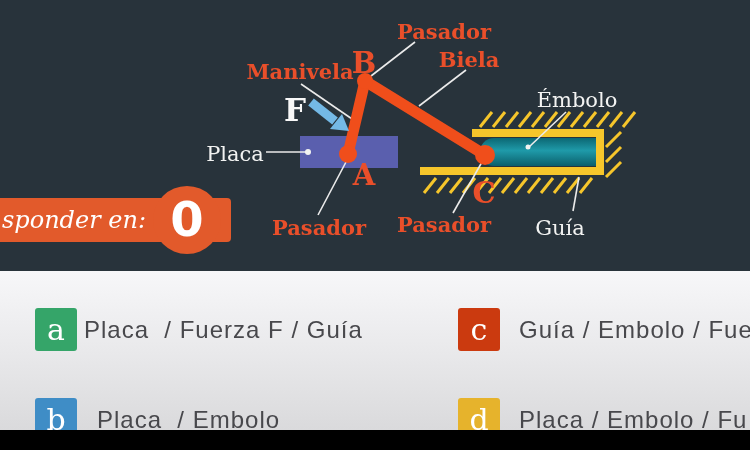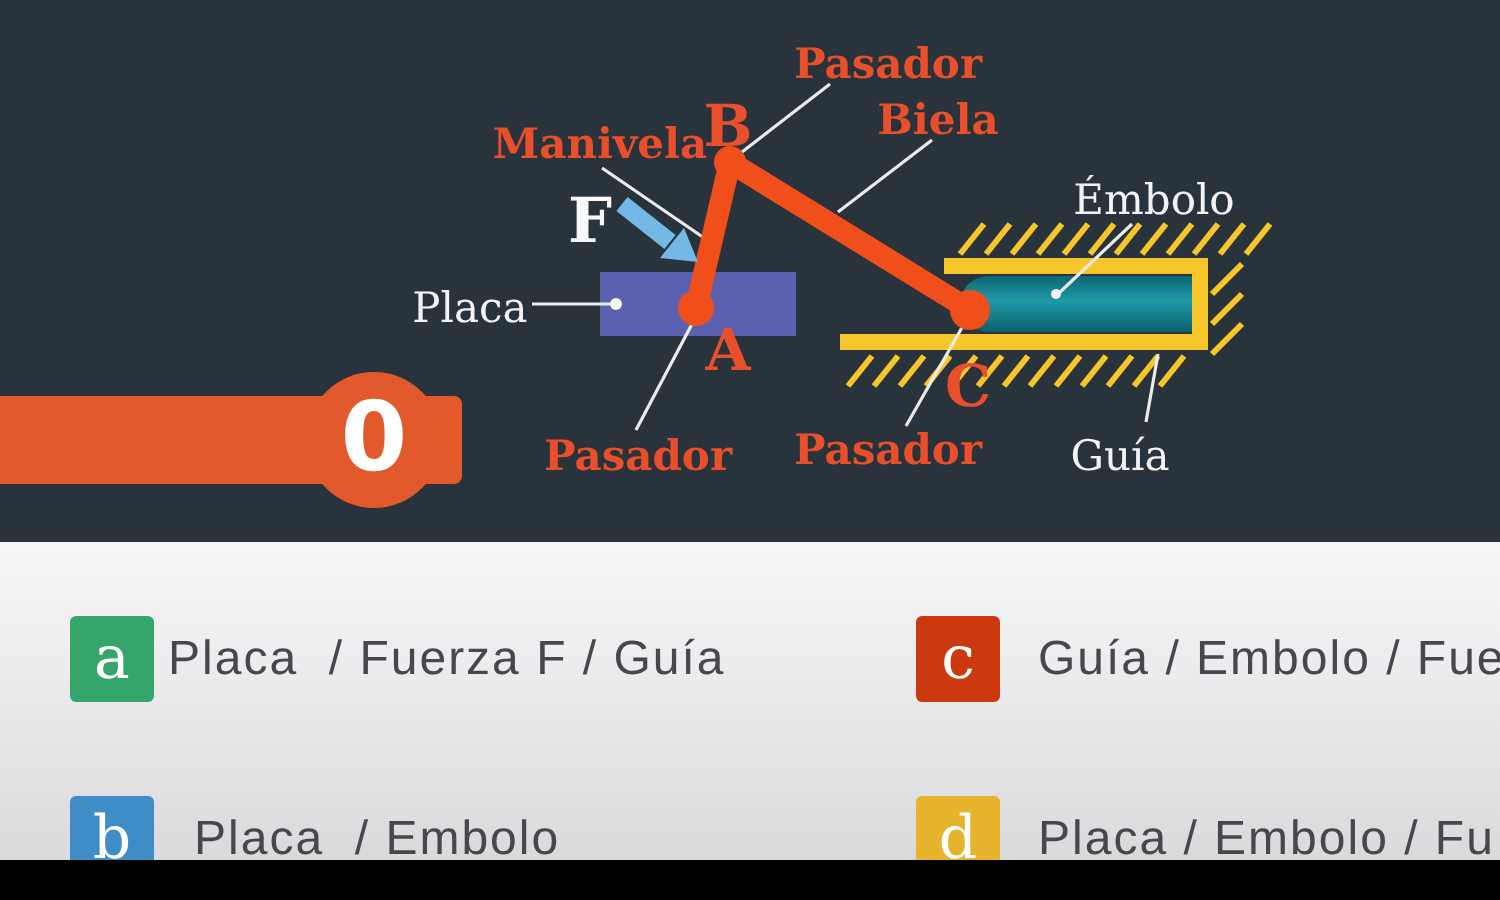--- a/index.html
+++ b/index.html
@@ -139,20 +139,21 @@
     <text class="lbl-orange" x="319" y="235" text-anchor="middle">Pasador</text>
     <text class="lbl-orange" x="444" y="232" text-anchor="middle">Pasador</text>
     <text class="lbl-force" x="295" y="121" text-anchor="middle">F</text>
     <text class="lbl-white" x="235" y="161" text-anchor="middle">Placa</text>
     <text class="lbl-white" x="577" y="107" text-anchor="middle">Émbolo</text>
     <text class="lbl-white" x="560" y="235" text-anchor="middle">Guía</text>
   </svg>
 
   <div class="banner-bar"></div>
   <div class="banner-circle"></div>
+  <div class="banner-text">sponder en:</div>
   <div class="banner-zero">0</div>
 
   <div class="answers-panel">
     <div>
       <div class="answer-square sq-a">a</div>
       <div class="answer-text tx-a">Placa  / Fuerza F / Guía</div>
     </div>
     <div>
       <div class="answer-square sq-b">b</div>
       <div class="answer-text tx-b">Placa  / Embolo</div>

